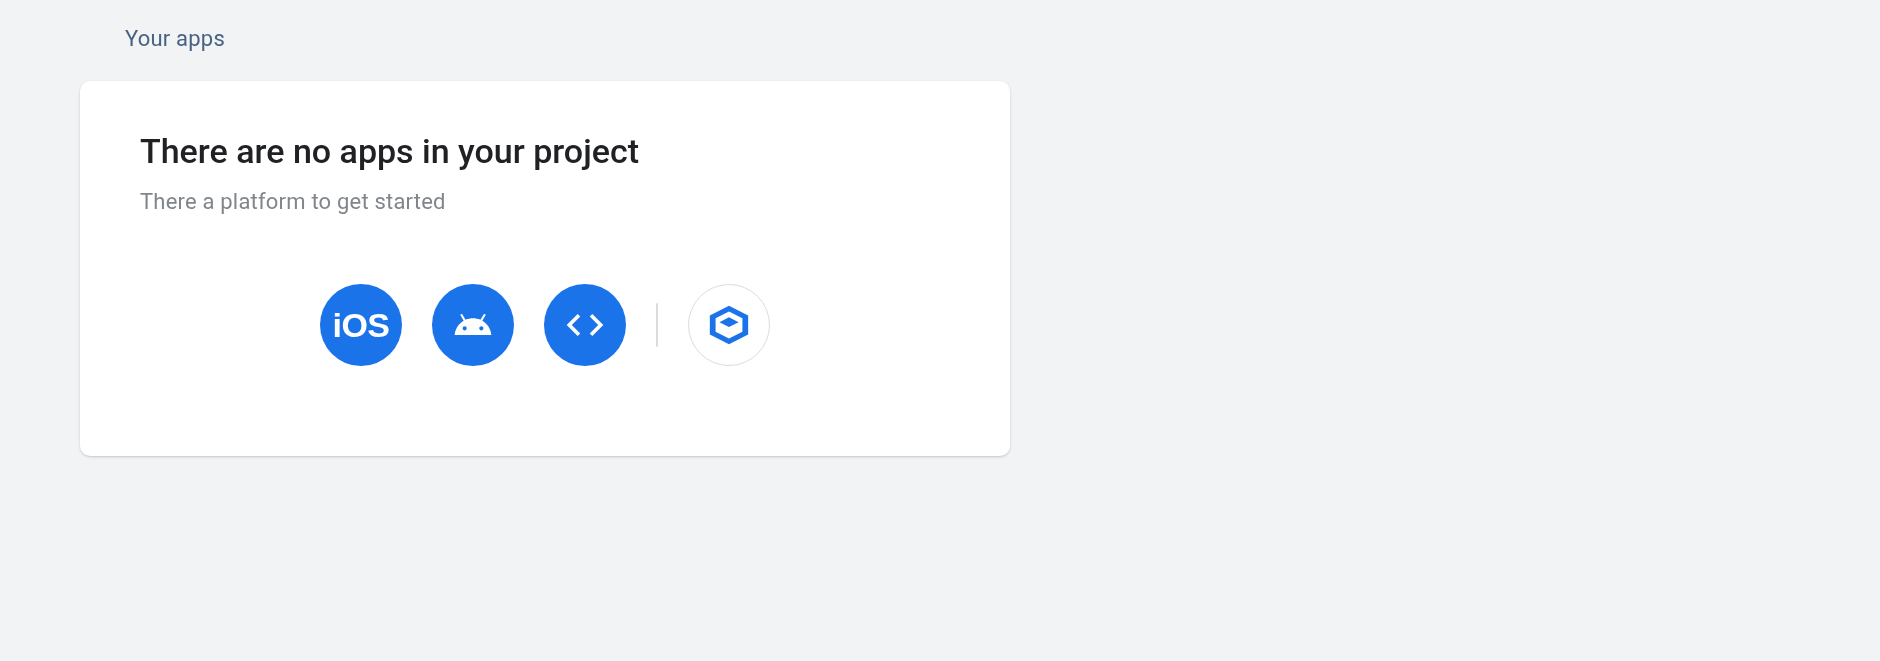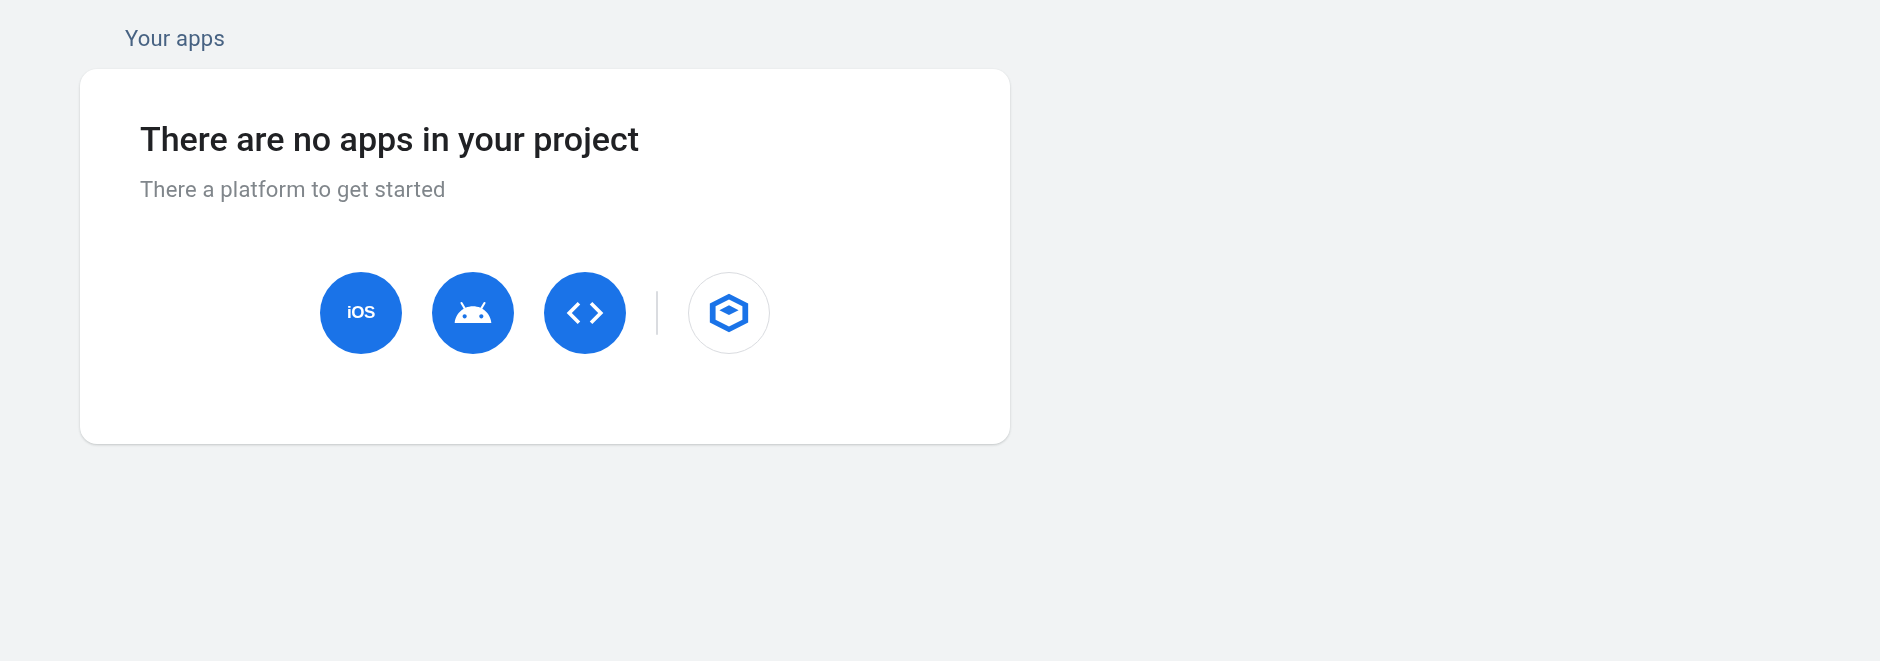--- a/index.html
+++ b/index.html
@@ -14,23 +14,23 @@
     }
     .section-title {
       color: #476282;
       font-size: 22px;
       font-weight: 400;
       padding: 26px 20px 18px 45px;
       letter-spacing: 0.2px;
     }
     .card {
       background: #ffffff;
-      border-radius: 17px;
+      border-radius: 10px;
       box-shadow: 0 1px 2px rgba(60,64,67,.15), 0 1px 3px rgba(60,64,67,.1);
-      margin: 0 0 40px 0;
+      margin: 12px 0 40px 0;
       padding: 50px 60px 90px 60px;
       max-width: 930px;
     }
     .empty-heading {
       color: #202124;
       font-size: 34px;
       font-weight: 500;
       letter-spacing: 0px;
       margin-bottom: 18px;
     }
@@ -57,21 +57,21 @@
       align-items: center;
       justify-content: center;
       background: #1a73e8;
       color: #fff;
       transition: box-shadow .15s, background .15s;
     }
     .platform-btn svg, .platform-btn .ios-label { pointer-events: none; }
     .ios-label {
       font-family: 'Arial Black', Arial, sans-serif;
       font-weight: 900;
-      font-size: 17px;
+      font-size: 34px;
       letter-spacing: -0.5px;
       color: #fff;
     }
     .divider {
       width: 2px;
       height: 44px;
       background: #dadce0;
       border-radius: 2px;
     }
     .platform-btn.outline {

